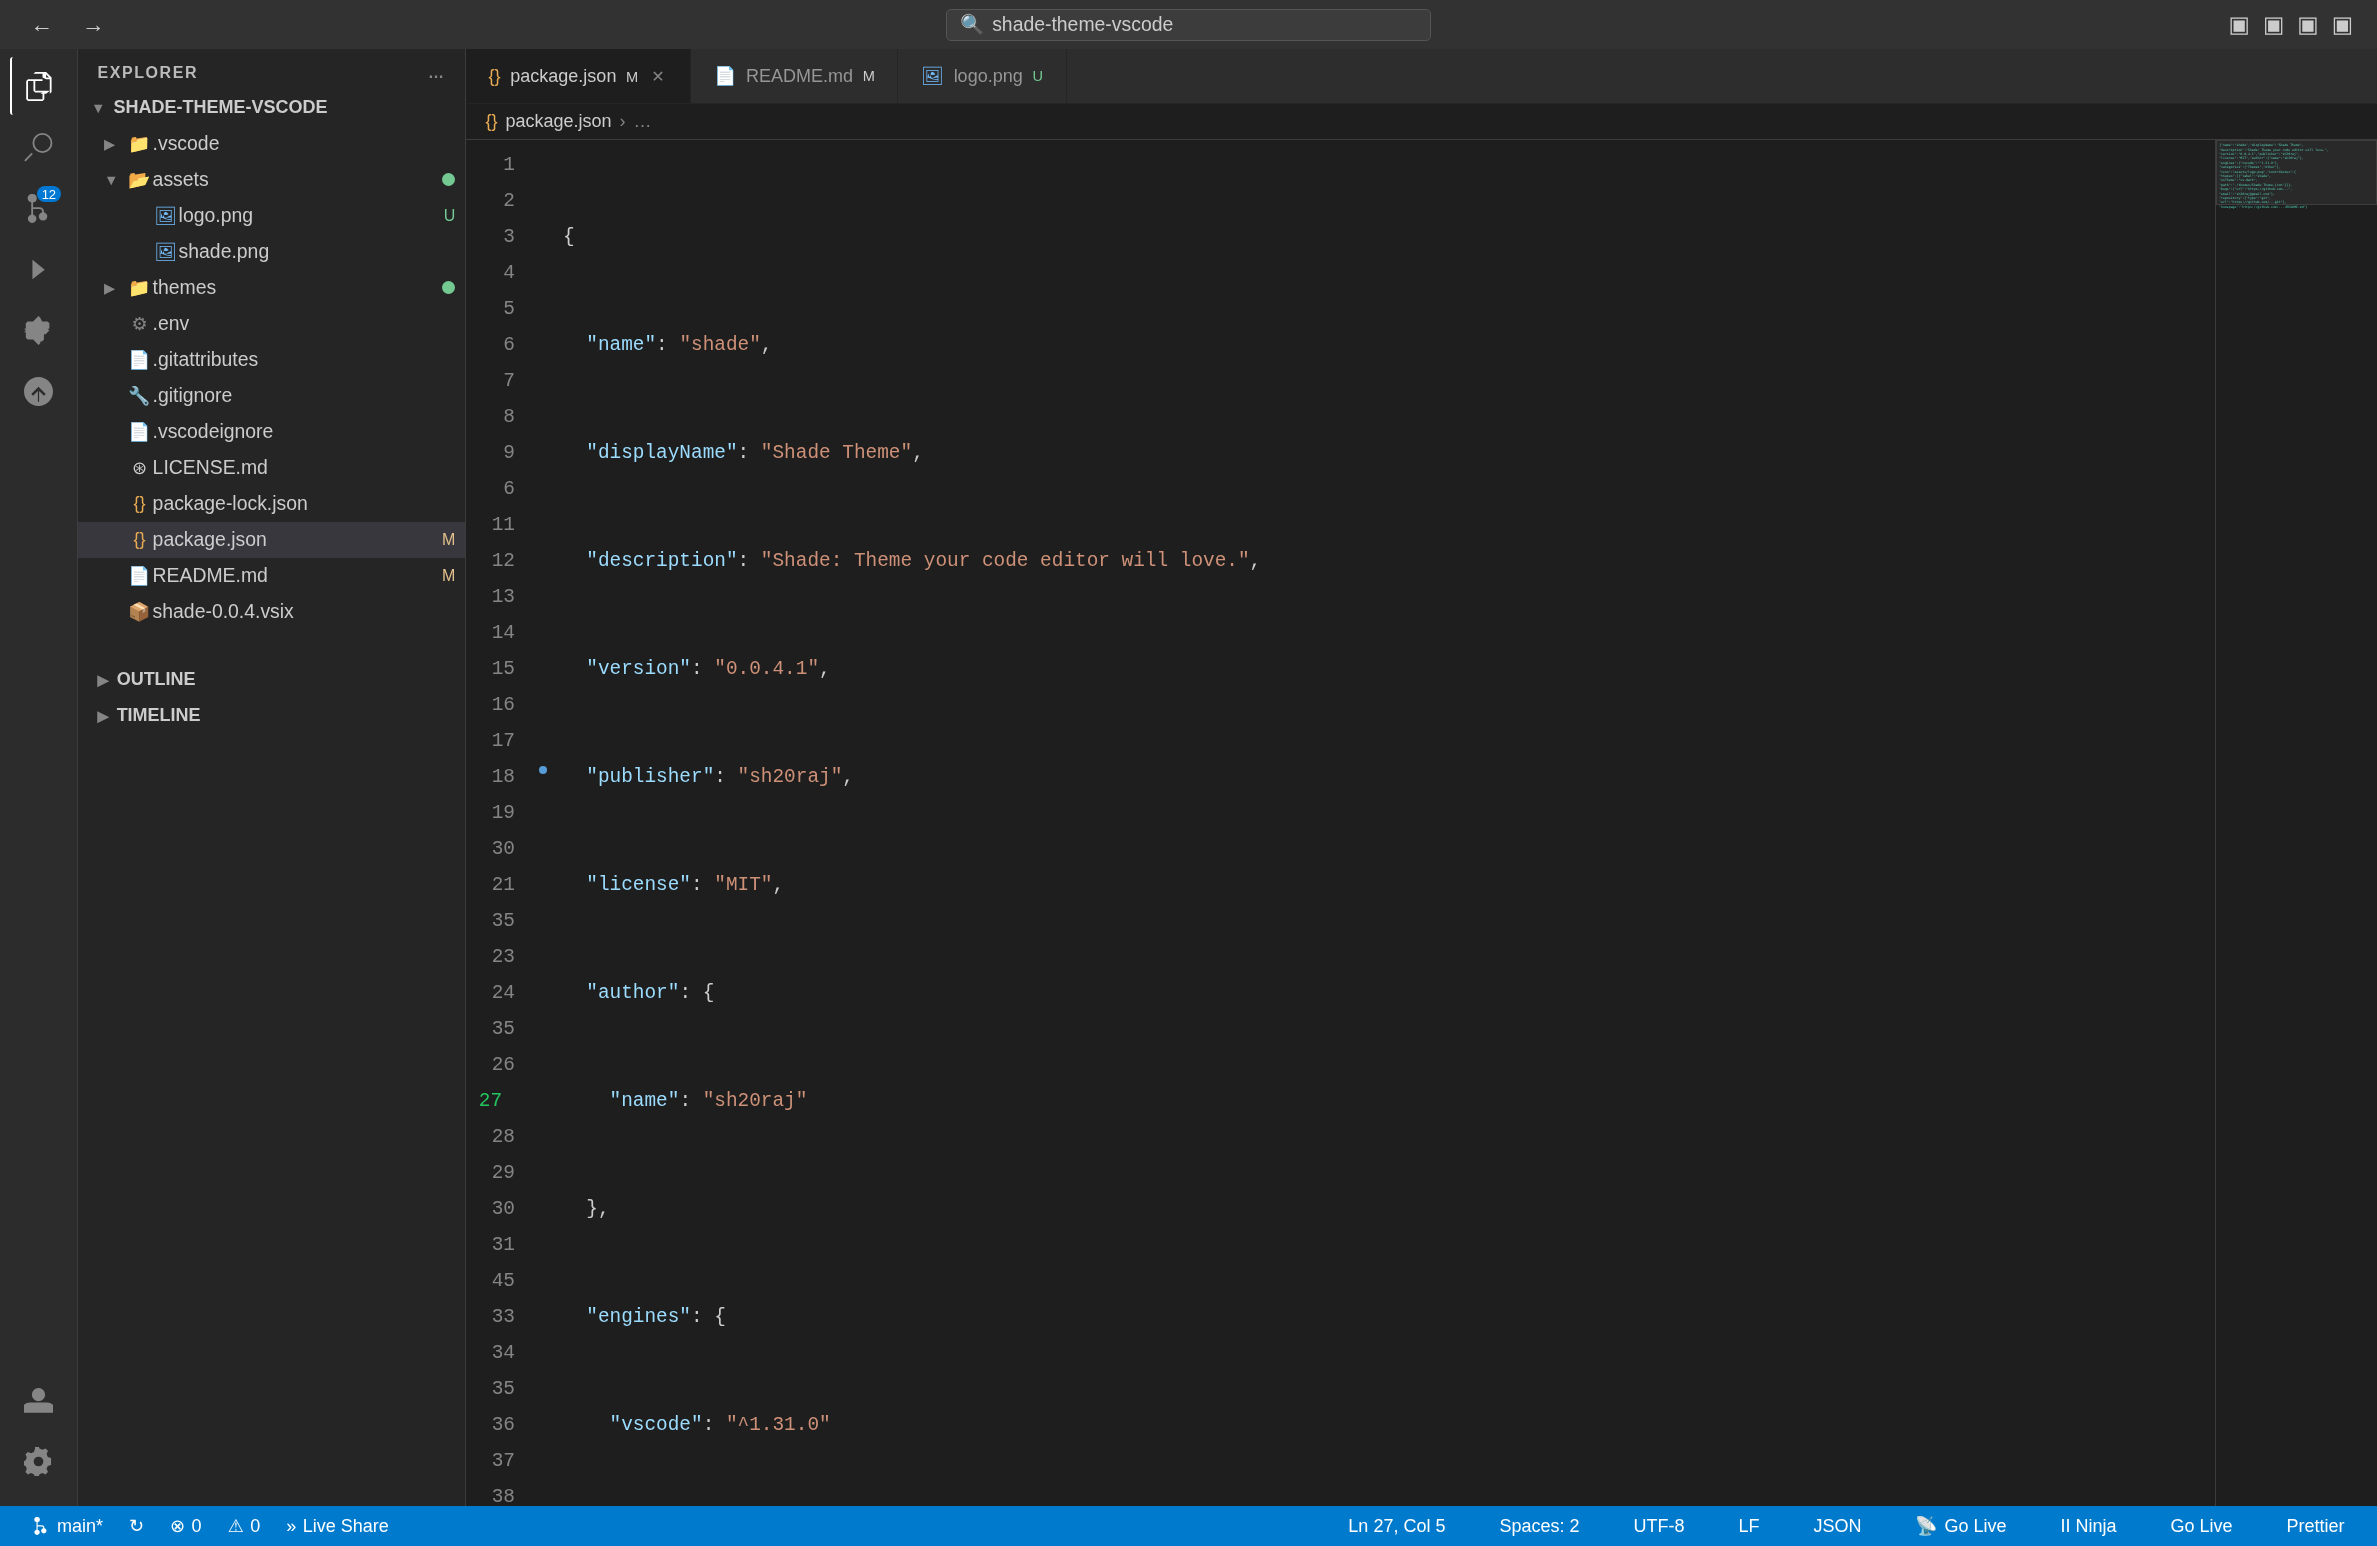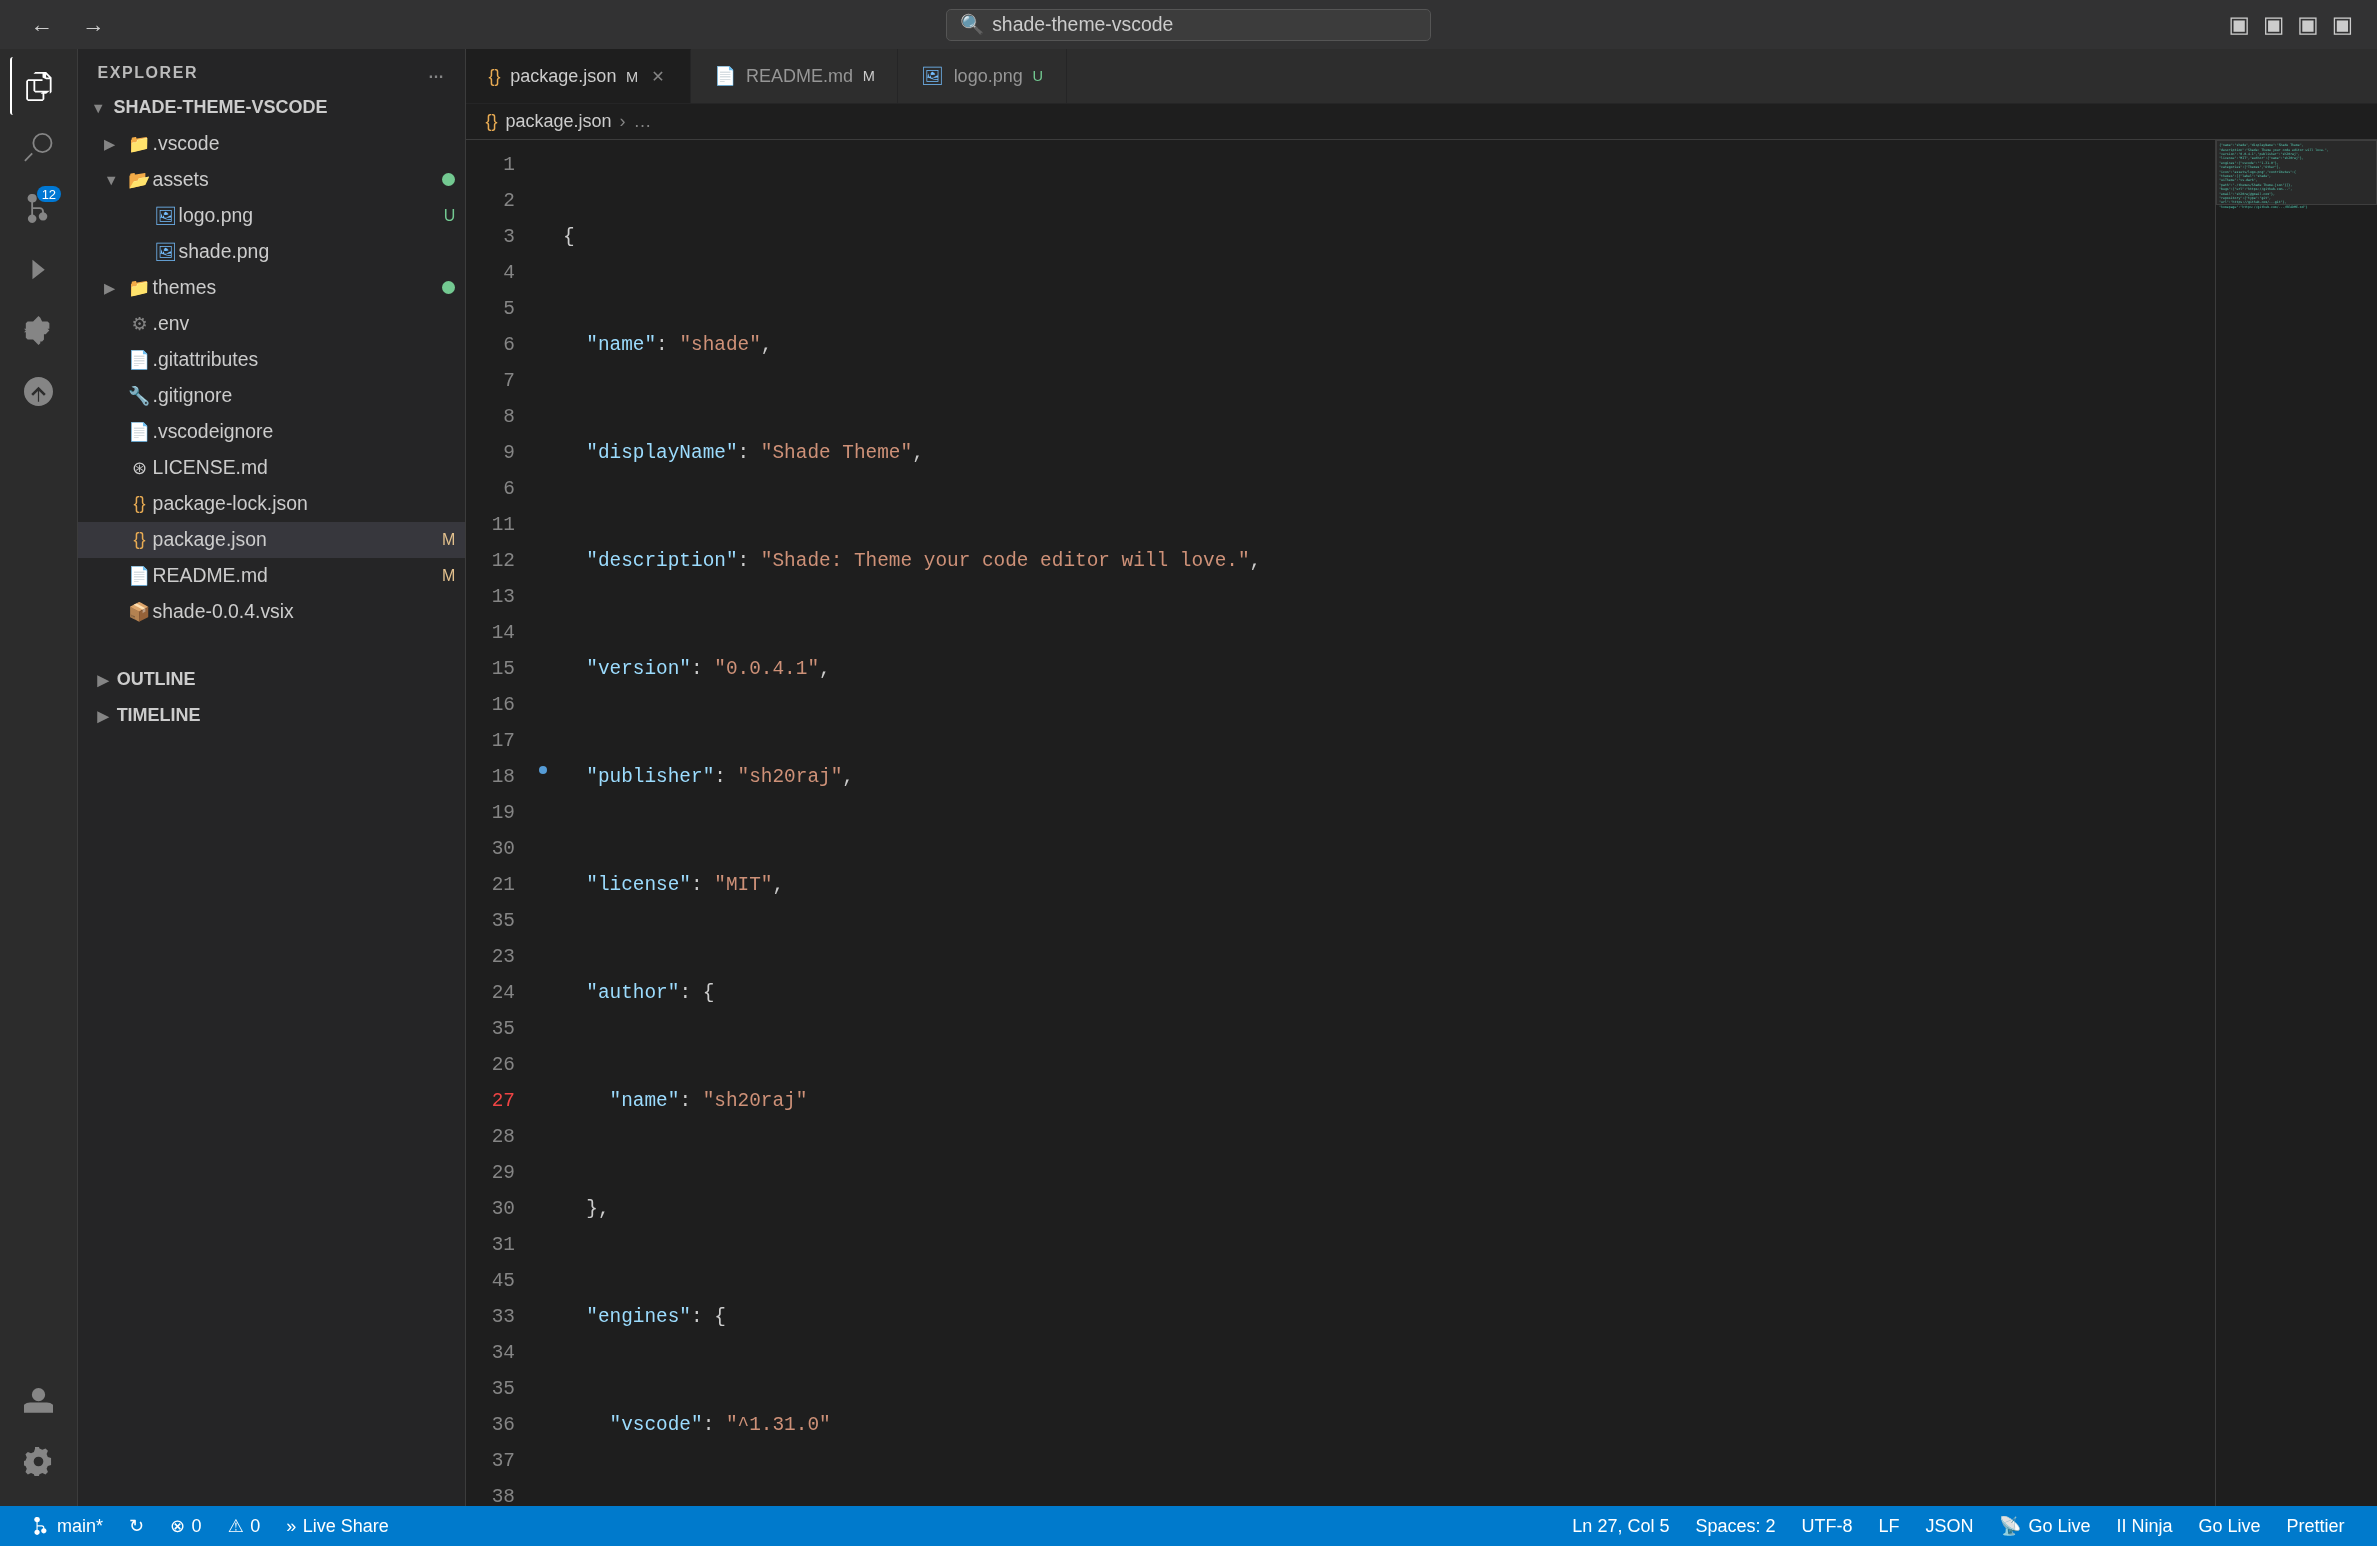--- a/index.html
+++ b/index.html
@@ -356,20 +356,21 @@
       gap: 6.5px;
       padding: 0 13px;
       height: 40px;
       cursor: pointer;
       white-space: nowrap;
     }
     .status-right {
       margin-left: auto;
       display: flex;
       align-items: flex-start;
+      gap: 28px;
     }
   </style>
 </head>
 <body>
 
 <div class="titlebar">
   <div class="titlebar-nav">
     <button>←</button>
     <button>→</button>
   </div>
@@ -581,21 +582,21 @@
           <div>17</div>
           <div>18</div>
           <div>19</div>
           <div>30</div>
         <div>21</div>
           <div>35</div>
           <div>23</div>
           <div>24</div>
           <div>35</div>
         <div>26</div>
-          <div style="color:#ef4444;">27</div>
+          <div style="color:#22c55e;text-align:center;">27</div>
           <div>28</div>
           <div>29</div>
           <div>30</div>
         <div>31</div>
           <div>45</div>
           <div>33</div>
           <div>34</div>
           <div>35</div>
         <div>36</div>
           <div>37</div>

